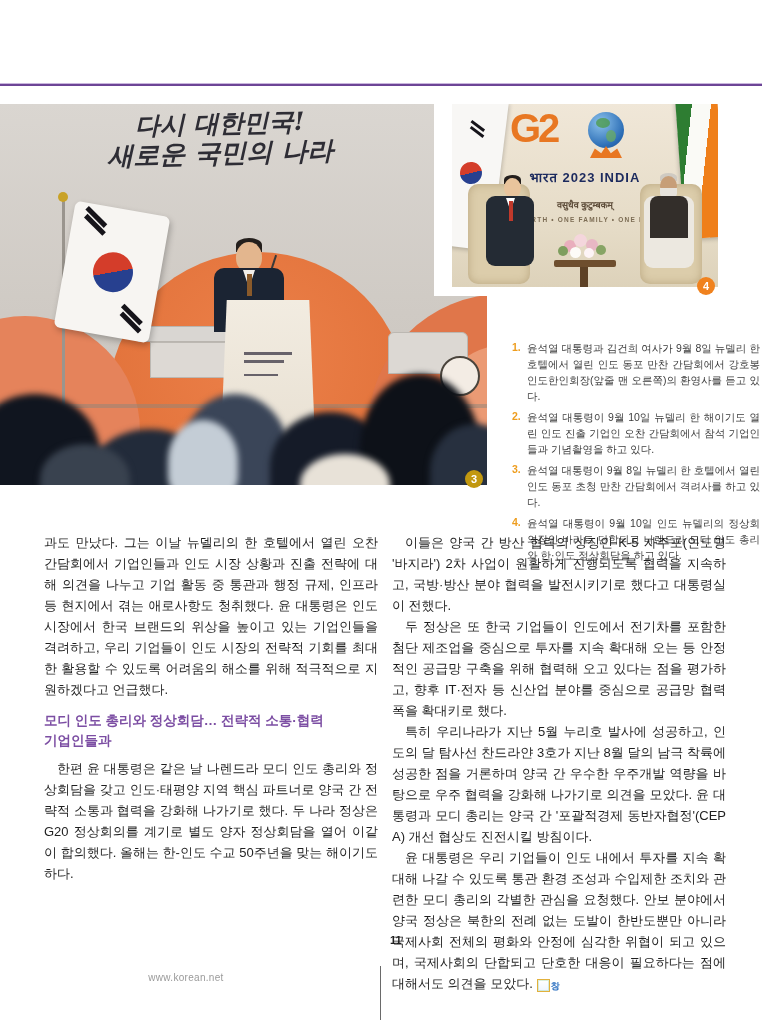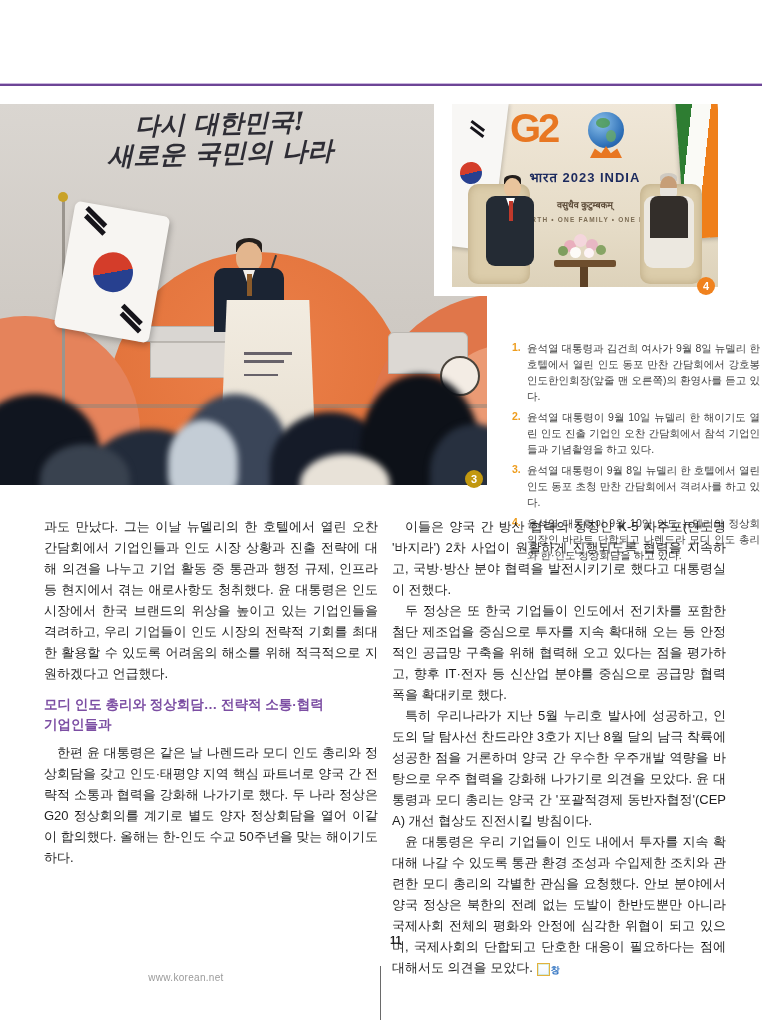--- a/index.html
+++ b/index.html
@@ -121,21 +121,21 @@
   .badge-4 { left:697px; top:277px; background:#f0821e; }
 
   
   .captions { position:absolute; left:512px; top:340px; width:248px; }
   .cap-item { display:flex; margin-bottom:5px; }
   .cap-num { flex:none; width:15px; color:#ee9d1e; font-weight:bold; font-size:10.5px; line-height:14.5px; }
   .cap-text { flex:1; font-size:10.5px; line-height:16px; color:#3c3c3c;
     text-align:justify; word-break:break-all; }
 
   
-  .col { position:absolute; top:516px; width:334px; font-size:13px; line-height:21px; color:#1f1f1f; }
+  .col { position:absolute; top:532px; width:334px; font-size:13px; line-height:21px; color:#1f1f1f; }
   .col-left { left:44px; }
   .col-right { left:392px; }
   .col p { text-align:justify; word-break:break-all; }
   .col p.indent { text-indent:13px; }
   .subhead { color:#7c4ea3; font-size:13.5px; font-weight:bold; line-height:20px;
     margin:11px 0 7px 0; word-break:keep-all; }
   .endmark { display:inline-block; width:13px; height:13px; border:1px solid #e2b13c;
     color:#2a6fc0; font-size:9px; line-height:12px; text-align:center; font-weight:bold;
     margin-left:4px; vertical-align:-1px; background:linear-gradient(#ffffff, #eef5ff);
     box-shadow:inset 0 0 0 1px rgba(110,190,120,.25); }

